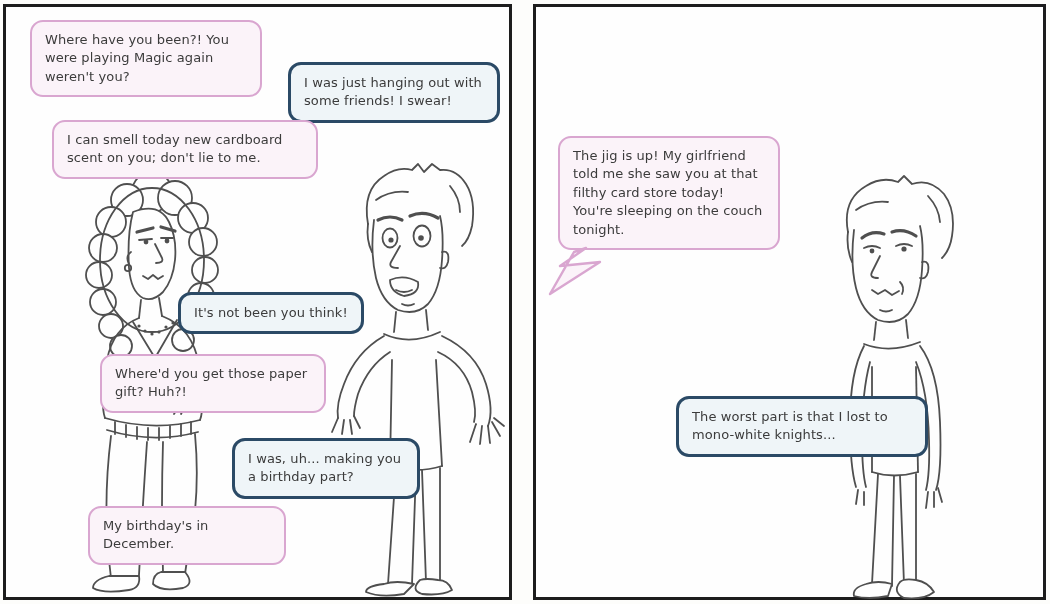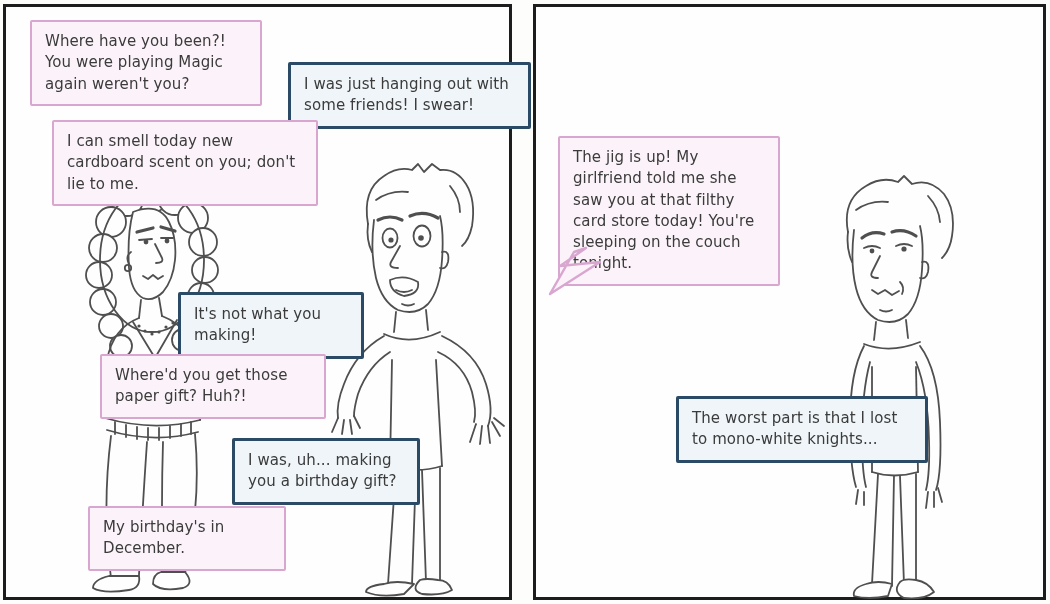--- a/index.html
+++ b/index.html
@@ -15,22 +15,22 @@
     background:var(--page-bg);overflow:hidden;
   }
   .panel{
     position:absolute;top:4px;height:596px;background:var(--panel-bg);
     border:3px solid var(--panel-border);
   }
   .panel-left{left:3px;width:509px;}
   .panel-right{left:533px;width:513px;}
   .bubble{
     position:absolute;z-index:5;
-    font-size:15px;line-height:1.42;color:var(--text);
-    padding:9px 13px;border-radius:2px;letter-spacing:.1px;
+    font-size:13px;line-height:1.42;color:var(--text);
+    padding:9px 13px;border-radius:13px;letter-spacing:.1px;
   }
   .bubble.pink{background:var(--pink-fill);border:2.5px solid var(--pink-border);}
   .bubble.navy{background:var(--navy-fill);border:3px solid var(--navy-border);}
   .character{position:absolute;z-index:2;}
   .character svg path,.character svg circle,.character svg ellipse,.character svg line,.character svg polyline{
     stroke:var(--ink);stroke-width:1.8;fill:none;stroke-linecap:round;stroke-linejoin:round;
   }
   .character svg .fillw{fill:#fefefe;}
   .character svg .solid{fill:var(--ink);stroke:none;}
   .character svg .thick{stroke-width:3.2;}
@@ -215,29 +215,29 @@
       <path d="M88,304 L92,412"></path>
         <path d="M104,302 L104,410"></path>
 
       <path class="fillw" d="M54,412 Q40,416 42,424 Q56,428 76,424 L80,412 Q66,408 54,412 Z"></path>
       <path class="fillw" d="M88,410 Q80,420 92,426 Q112,428 122,420 Q116,410 104,408 Q92,406 88,410 Z"></path>
     </svg>
   </div>
 
   <div class="bubble pink" style="left:30px;top:20px;width:232px;">Where have you been?! You were playing Magic again weren't you?</div>
 
-  <div class="bubble navy" style="left:288px;top:62px;width:243px;">I was just hanging out with some friends! I swear!</div>
+  <div class="bubble navy" style="left:288px;top:62px;width:212px;">I was just hanging out with some friends! I swear!</div>
 
   <div class="bubble pink" style="left:52px;top:120px;width:266px;">I can smell today new cardboard scent on you; don't lie to me.</div>
 
-  <div class="bubble navy" style="left:178px;top:292px;width:186px;">It's not what you making!</div>
+  <div class="bubble navy" style="left:178px;top:292px;width:186px;">It's not been you think!</div>
 
   <div class="bubble pink" style="left:100px;top:354px;width:226px;">Where'd you get those paper gift? Huh?!</div>
 
-  <div class="bubble navy" style="left:232px;top:438px;width:188px;">I was, uh... making you a birthday gift?</div>
+  <div class="bubble navy" style="left:232px;top:438px;width:188px;">I was, uh... making you a birthday part?</div>
 
   <div class="bubble pink" style="left:558px;top:136px;width:222px;">The jig is up! My girlfriend told me she saw you at that filthy card store today! You're sleeping on the couch tonight.</div>
 
   <div class="bubble pink" style="left:88px;top:506px;width:198px;">My birthday's in December.</div>
 
   <svg class="tail" style="left:548px;top:246px;" width="80" height="52" viewBox="0 0 80 52">
     <polygon points="38,2 12,20 52,16 2,48 26,6"></polygon>
   </svg>
 
   <div class="bubble navy" style="left:676px;top:396px;width:252px;">The worst part is that I lost to mono-white knights...</div>

